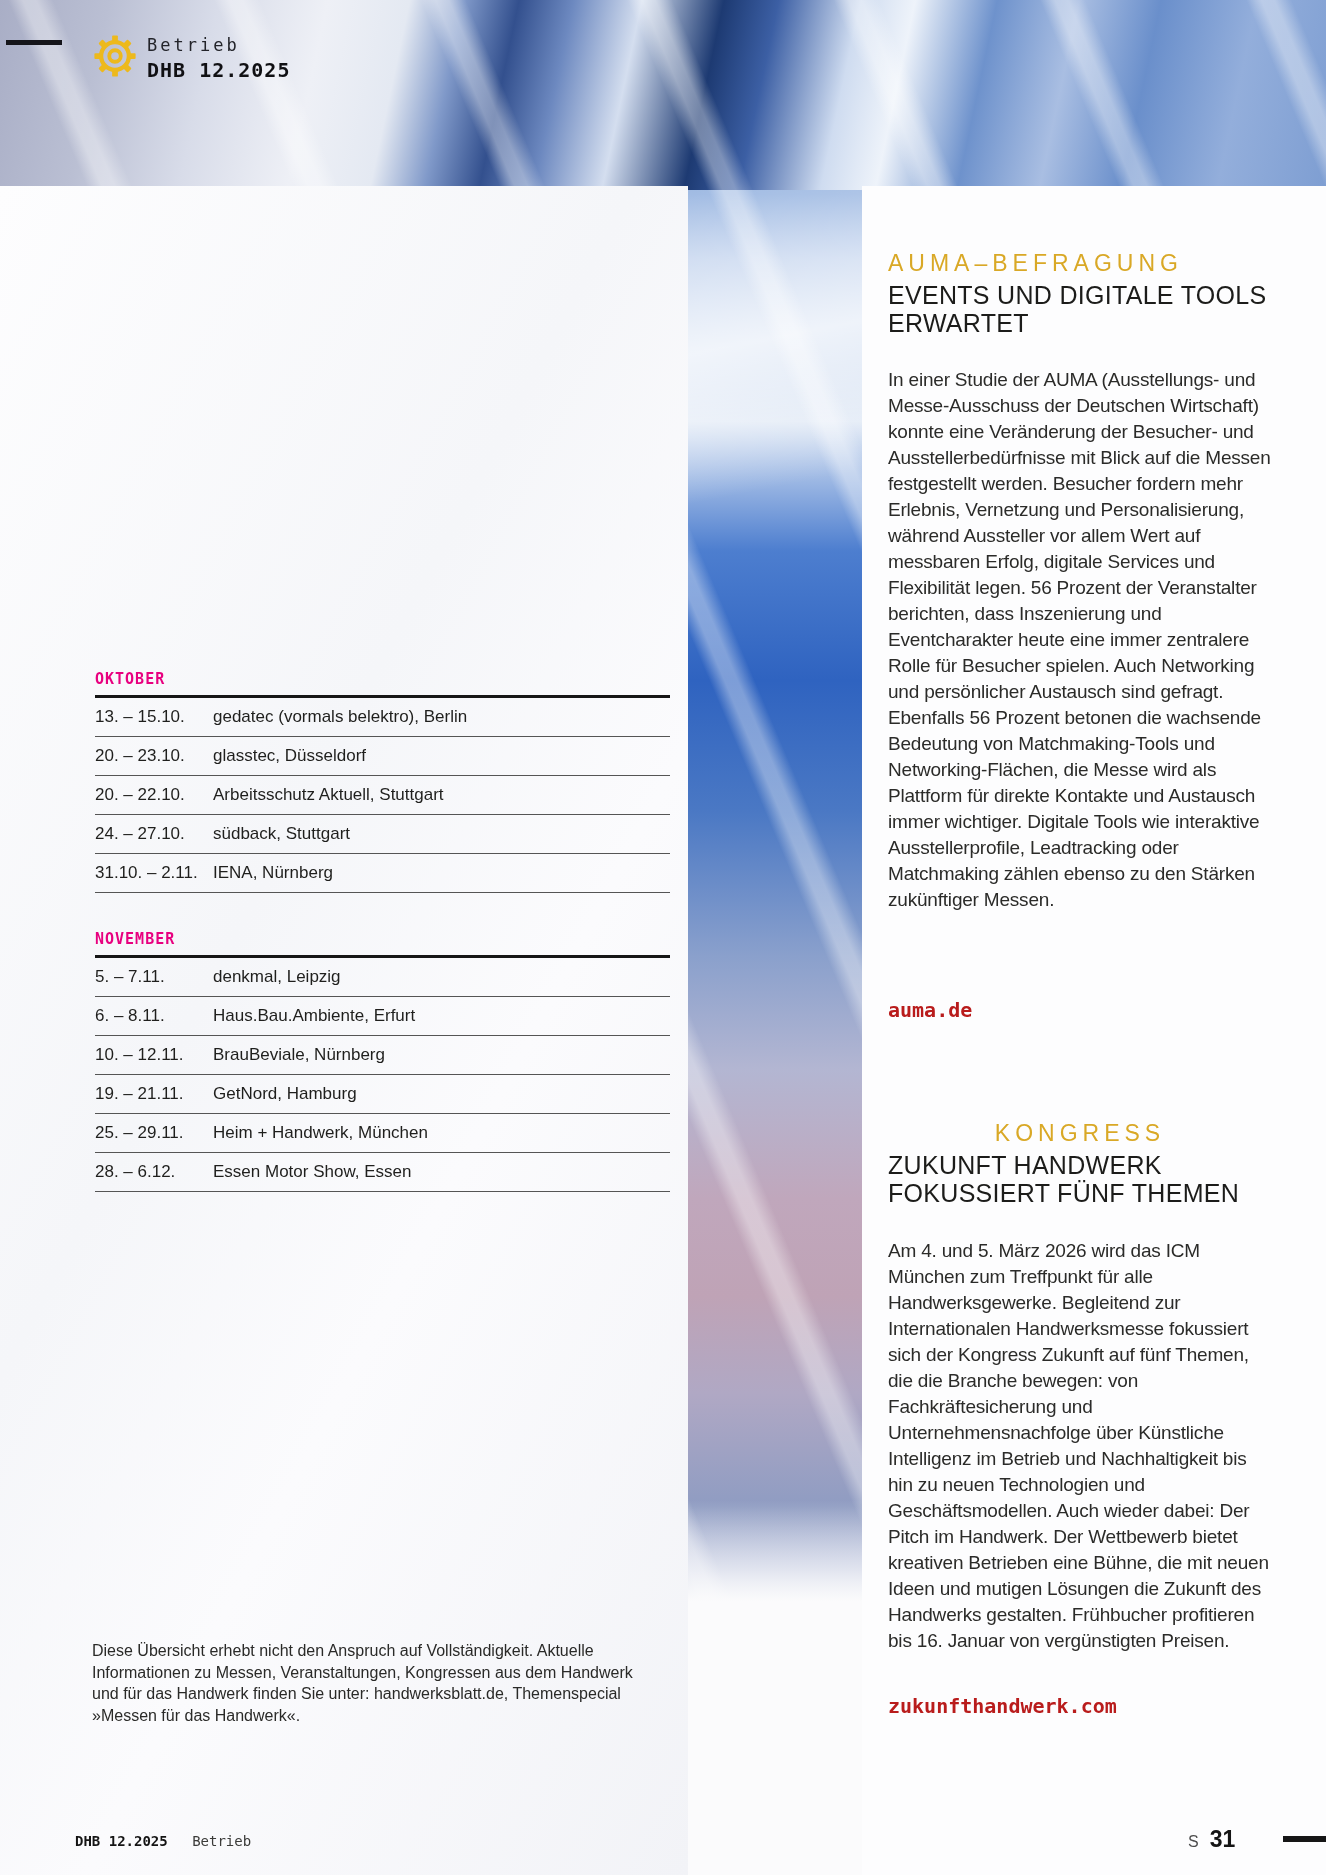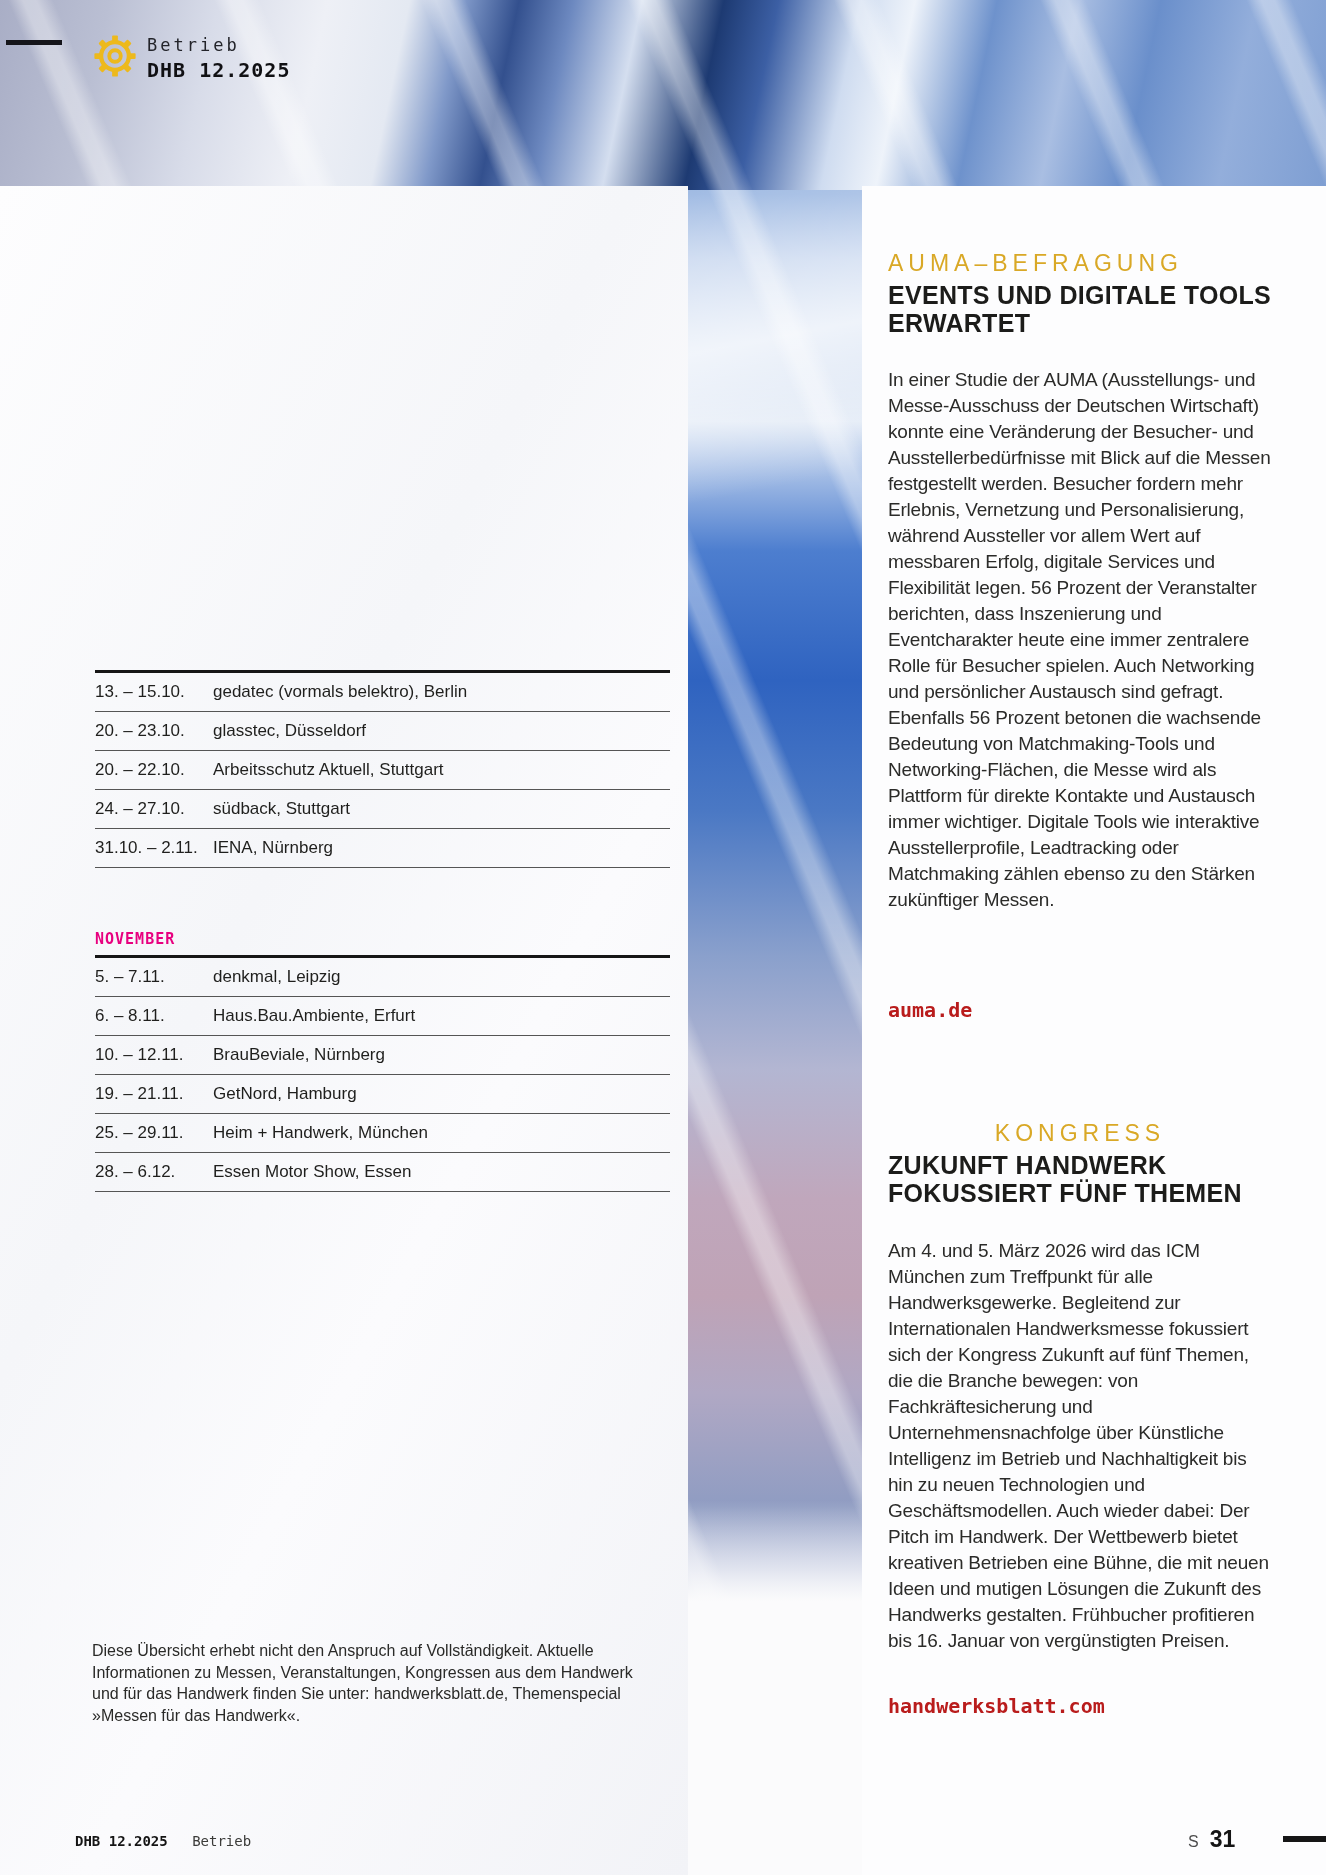--- a/index.html
+++ b/index.html
@@ -52,21 +52,21 @@
     font-size:17px;color:#1f1f1d;}
   .edate{width:118px;flex:none;}
   .ename{flex:1;}
 
   .disclaimer{position:absolute;left:92px;top:1454px;width:566px;
     font-size:16px;line-height:21.5px;color:#2a2a28;}
 
   
   .rc{position:absolute;left:26px;width:384px;}
   .kicker{font-size:23px;letter-spacing:5px;color:#d9a826;font-weight:400;}
-  .atitle{font-size:25px;line-height:28px;font-weight:bold;color:#1c1c1a;letter-spacing:.3px;}
+  .atitle{font-size:25px;line-height:28px;font-weight:normal;color:#1c1c1a;letter-spacing:.3px;}
   .abody{font-size:19px;line-height:26px;color:#2b2b29;letter-spacing:-0.2px;}
   .alink{font-family:"DejaVu Sans Mono",monospace;font-weight:bold;font-size:20px;color:#b91c1c;}
   .a1-kicker{top:64px;} .a1-title{top:95px;} .a1-body{top:181px;} .a1-link{top:812px;}
   .a2-kicker{top:934px;text-align:center;} .a2-title{top:965px;} .a2-body{top:1052px;} .a2-link{top:1508px;}
 
   
   .footer-left{position:absolute;left:75px;top:1833px;font-family:"DejaVu Sans Mono",monospace;font-size:14px;}
   .f-issue{font-weight:bold;color:#141414;}
   .f-section{color:#3b3b39;margin-left:16px;}
   .footer-right{position:absolute;left:1188px;top:1826px;display:flex;align-items:baseline;gap:10px;}
@@ -82,20 +82,21 @@
   <div class="photo">
     <div class="photo-main"></div>
     <div class="photo-top"></div>
     <div class="photo-streaks"></div>
     <div class="photo-fade"></div>
   </div>
 
   <div class="panel-left">
 
     <div class="month m-okt">
+      <div class="month-label">OKTOBER</div>
       <div class="etable">
         <div class="erow">
           <span class="edate">13. – 15.10.</span>
           <span class="ename">gedatec (vormals belektro), Berlin</span>
         </div>
         <div class="erow">
           <span class="edate">20. – 23.10.</span>
           <span class="ename">glasstec, Düsseldorf</span>
         </div>
         <div class="erow">
@@ -150,21 +151,21 @@
   <div class="panel-right">
 
     <div class="rc kicker a1-kicker">AUMA–BEFRAGUNG</div>
     <div class="rc atitle a1-title">EVENTS UND DIGITALE TOOLS ERWARTET</div>
     <div class="rc abody a1-body">In einer Studie der AUMA (Ausstellungs- und Messe-Ausschuss der Deutschen Wirtschaft) konnte eine Veränderung der Besucher- und Ausstellerbedürfnisse mit Blick auf die Messen festgestellt werden. Besucher fordern mehr Erlebnis, Vernetzung und Personalisierung, während Aussteller vor allem Wert auf messbaren Erfolg, digitale Services und Flexibilität legen. 56 Prozent der Veranstalter berichten, dass Inszenierung und Eventcharakter heute eine immer zentralere Rolle für Besucher spielen. Auch Networking und persönlicher Austausch sind gefragt. Ebenfalls 56 Prozent betonen die wachsende Bedeutung von Matchmaking-Tools und Networking-Flächen, die Messe wird als Plattform für direkte Kontakte und Austausch immer wichtiger. Digitale Tools wie interaktive Ausstellerprofile, Leadtracking oder Matchmaking zählen ebenso zu den Stärken zukünftiger Messen.</div>
     <div class="rc alink a1-link">auma.de</div>
 
     <div class="rc kicker a2-kicker">KONGRESS</div>
     <div class="rc atitle a2-title">ZUKUNFT HANDWERK FOKUSSIERT FÜNF THEMEN</div>
     <div class="rc abody a2-body">Am 4. und 5. März 2026 wird das ICM München zum Treffpunkt für alle Handwerksgewerke. Begleitend zur Internationalen Handwerksmesse fokussiert sich der Kongress Zukunft auf fünf Themen, die die Branche bewegen: von Fachkräftesicherung und Unternehmensnachfolge über Künstliche Intelligenz im Betrieb und Nachhaltigkeit bis hin zu neuen Technologien und Geschäftsmodellen. Auch wieder dabei: Der Pitch im Handwerk. Der Wettbewerb bietet kreativen Betrieben eine Bühne, die mit neuen Ideen und mutigen Lösungen die Zukunft des Handwerks gestalten. Frühbucher profitieren bis 16. Januar von vergünstigten Preisen.</div>
-    <div class="rc alink a2-link">handwerksblatt.com</div>
+    <div class="rc alink a2-link">zukunfthandwerk.com</div>
   </div>
 
   <header>
     <div class="brand-rule"></div>
     <svg class="gear" viewBox="0 0 48 48">
       <g fill="#edb91c" stroke="none">
         <rect x="21" y="2.5" width="6" height="8" rx="1" transform="rotate(0 24 24)"></rect>
         <rect x="21" y="2.5" width="6" height="8" rx="1" transform="rotate(45 24 24)"></rect>
         <rect x="21" y="2.5" width="6" height="8" rx="1" transform="rotate(90 24 24)"></rect>
         <rect x="21" y="2.5" width="6" height="8" rx="1" transform="rotate(135 24 24)"></rect>

